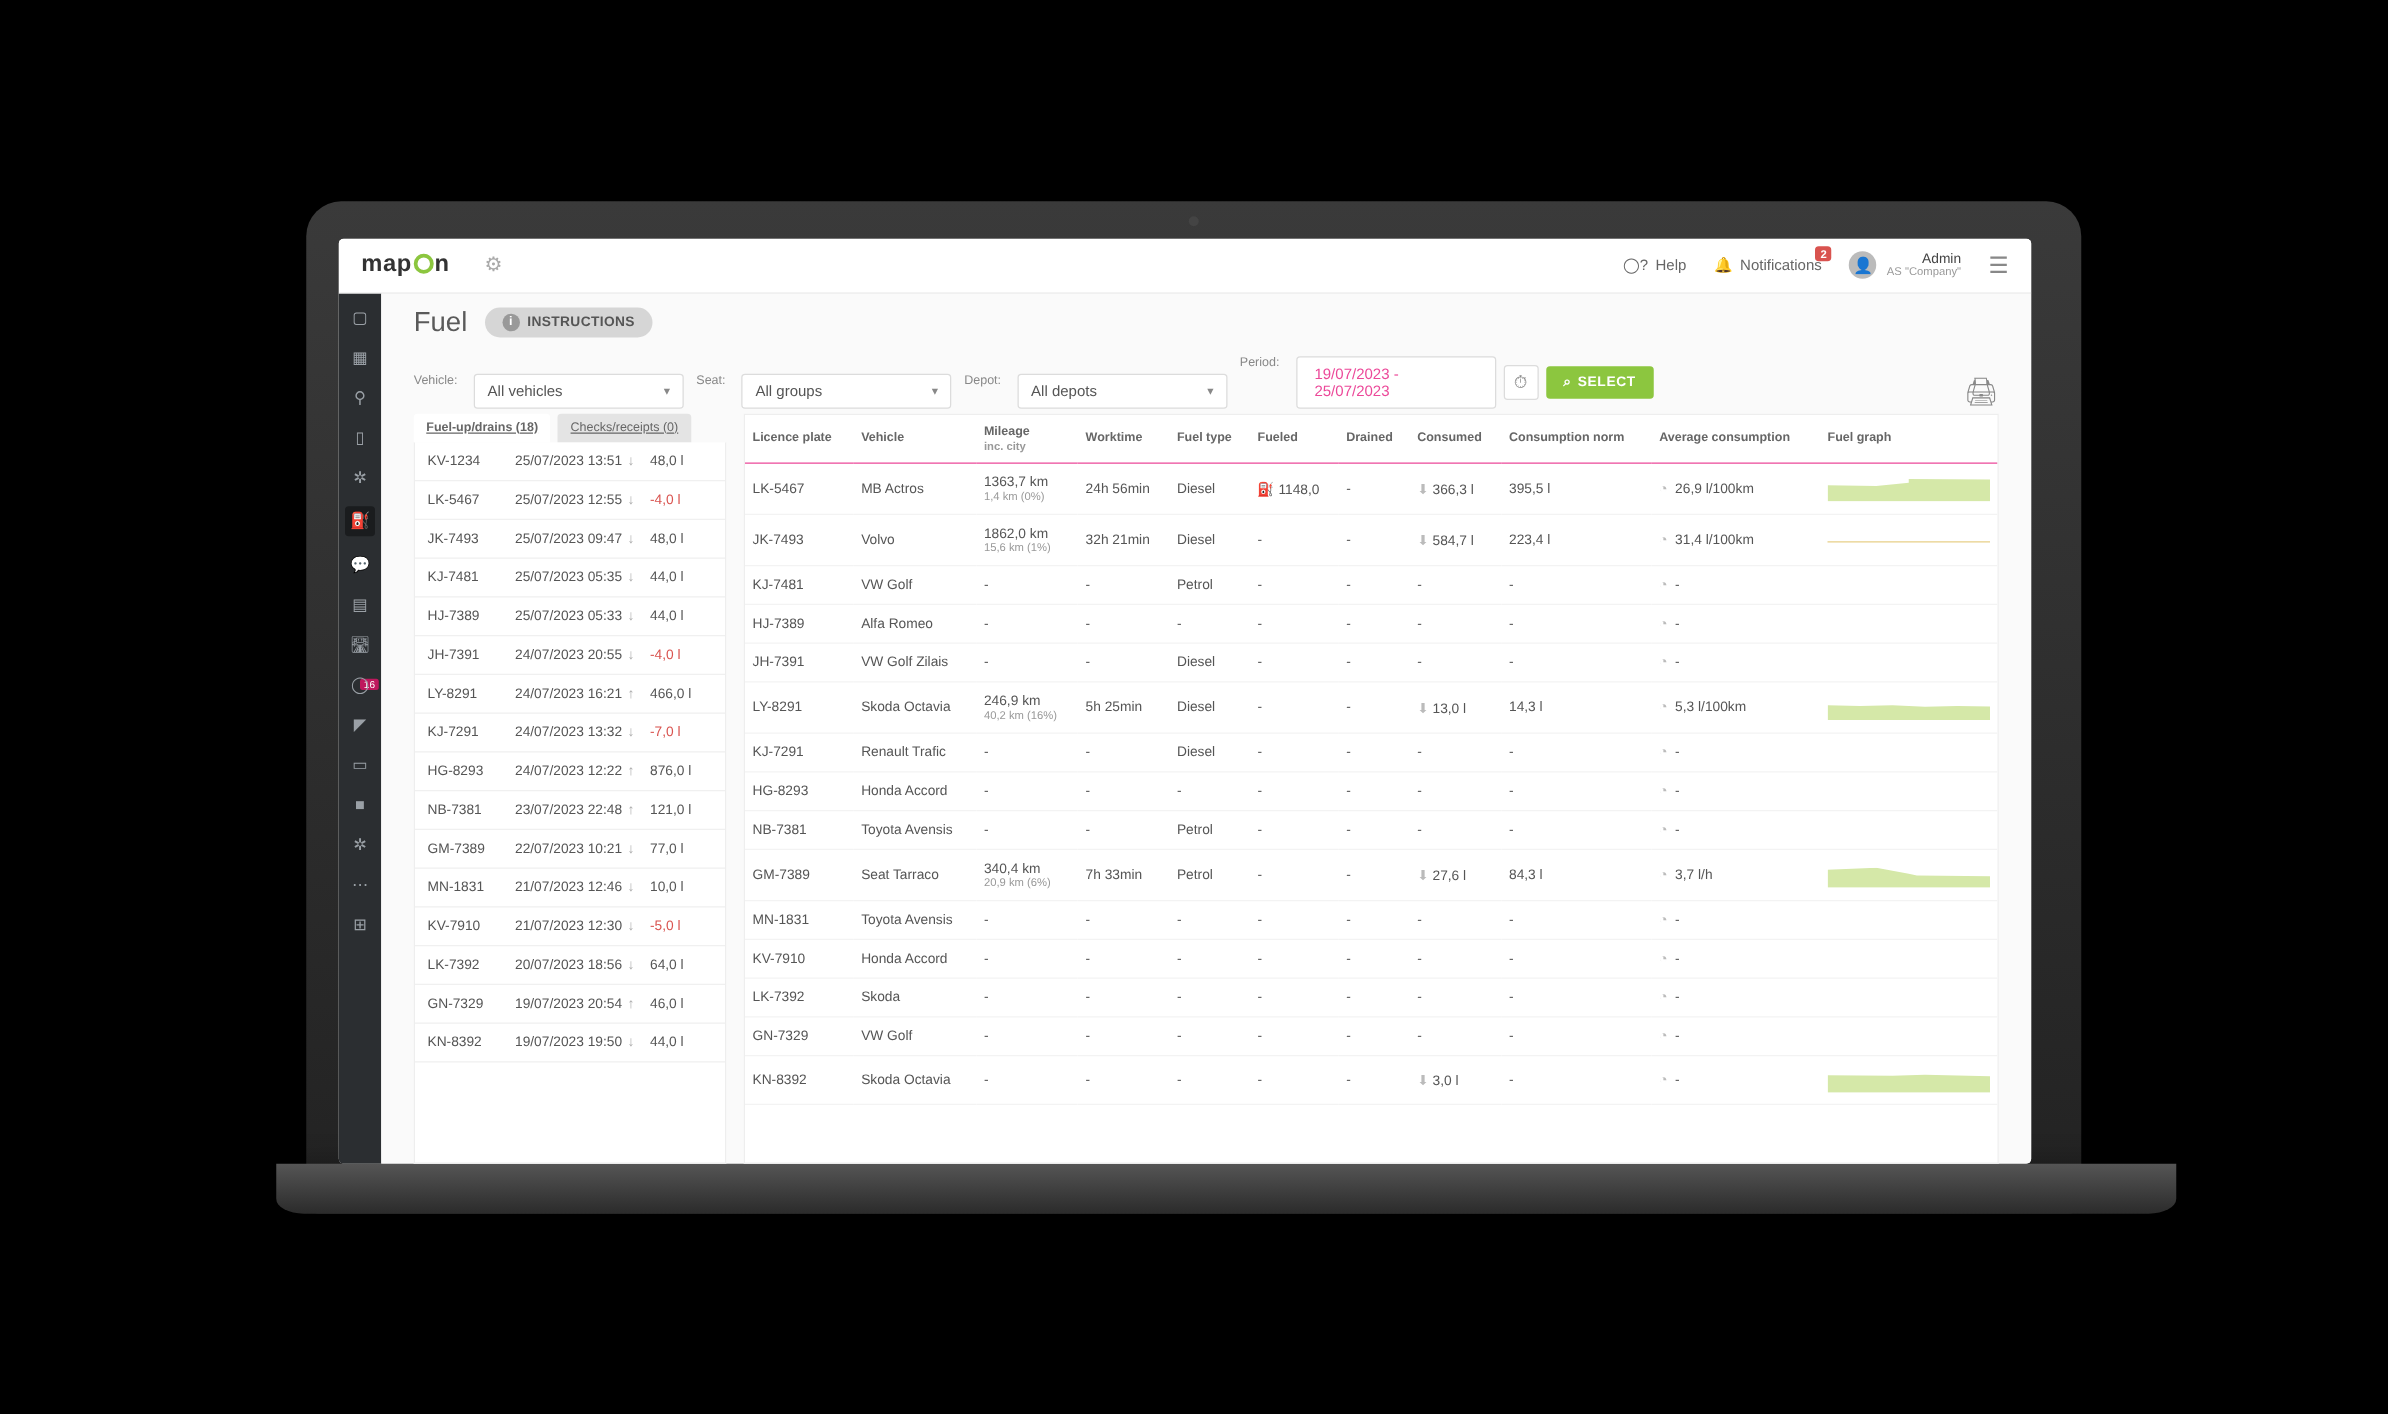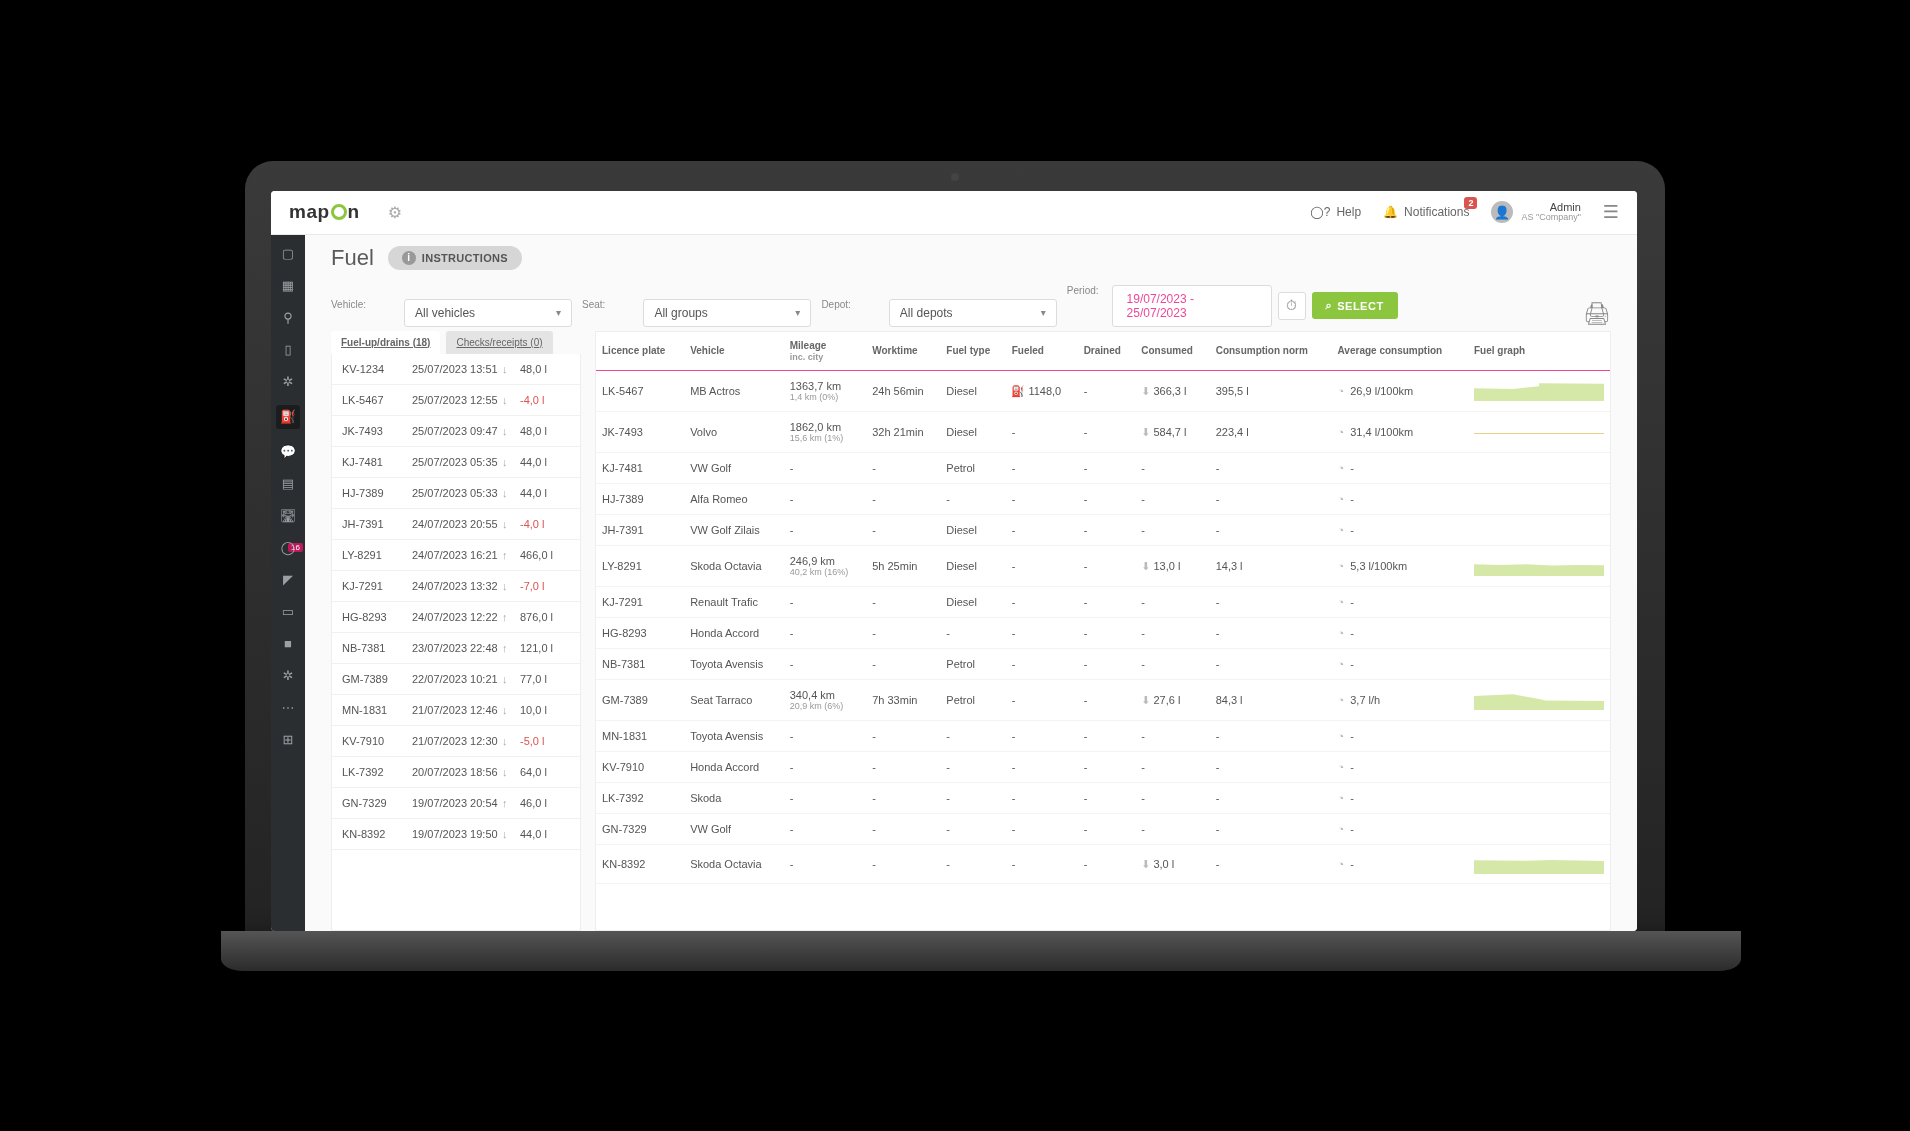--- a/index.html
+++ b/index.html
@@ -9,21 +9,21 @@
   display: flex;
   justify-content: center;
   align-items: center;
   min-height: 100vh;
   padding: 20px;
 }
 .laptop-frame {
   width: 1420px;
   background: linear-gradient(180deg,#3a3a3a,#222);
   border-radius: 28px 28px 10px 10px;
-  padding: 30px 28px 0 26px;
+  padding: 30px 40px 0 26px;
   position: relative;
   box-shadow: 0 40px 120px rgba(0,0,0,.7);
 }
 .laptop-camera{
   position:absolute;top:12px;left:50%;transform:translateX(-50%);
   width:8px;height:8px;border-radius:50%;background:#444;
 }
 .laptop-base{
   width:1520px;margin-left:-50px;height:40px;
   background: linear-gradient(180deg,#555,#2b2b2b);
@@ -72,21 +72,21 @@
   display:flex;align-items:center;gap:6px;cursor:pointer;font-weight:700;letter-spacing:.3px;
 }
 .instructions-btn .inf{width:14px;height:14px;border-radius:50%;background:#999;color:#fff;display:flex;align-items:center;justify-content:center;font-size:10px;}
 .filters{
   padding:8px 26px 0;display:flex;align-items:flex-end;gap:10px;
 }
 .filter{display:flex;flex-direction:row;gap:13px;}
 .filter-label{font-size:10px;color:#888;}
 .sel{
   background:#fff;border:1px solid #dcdcdc;border-radius:3px;padding:6px 10px;
-  font-size:12px;color:#555;display:flex;align-items:center;justify-content:space-between;gap:8px;cursor:pointer;margin-left:25px;
+  font-size:12px;color:#555;display:flex;align-items:center;justify-content:space-between;gap:8px;cursor:pointer;
 }
 .sel .chev{color:#888;font-size:10px;}
 .w-170{width:168px;}
 .w-130{width:160px;}
 .period-box{
   background:#fff;border:1px solid #dcdcdc;border-radius:3px;padding:6px 14px;font-size:12px;color:#ec4899;cursor:pointer;
 }
 .clock-btn{
   width:28px;height:28px;border:1px solid #dcdcdc;border-radius:3px;background:#fff;
   display:flex;align-items:center;justify-content:center;color:#888;cursor:pointer;font-size:14px;

